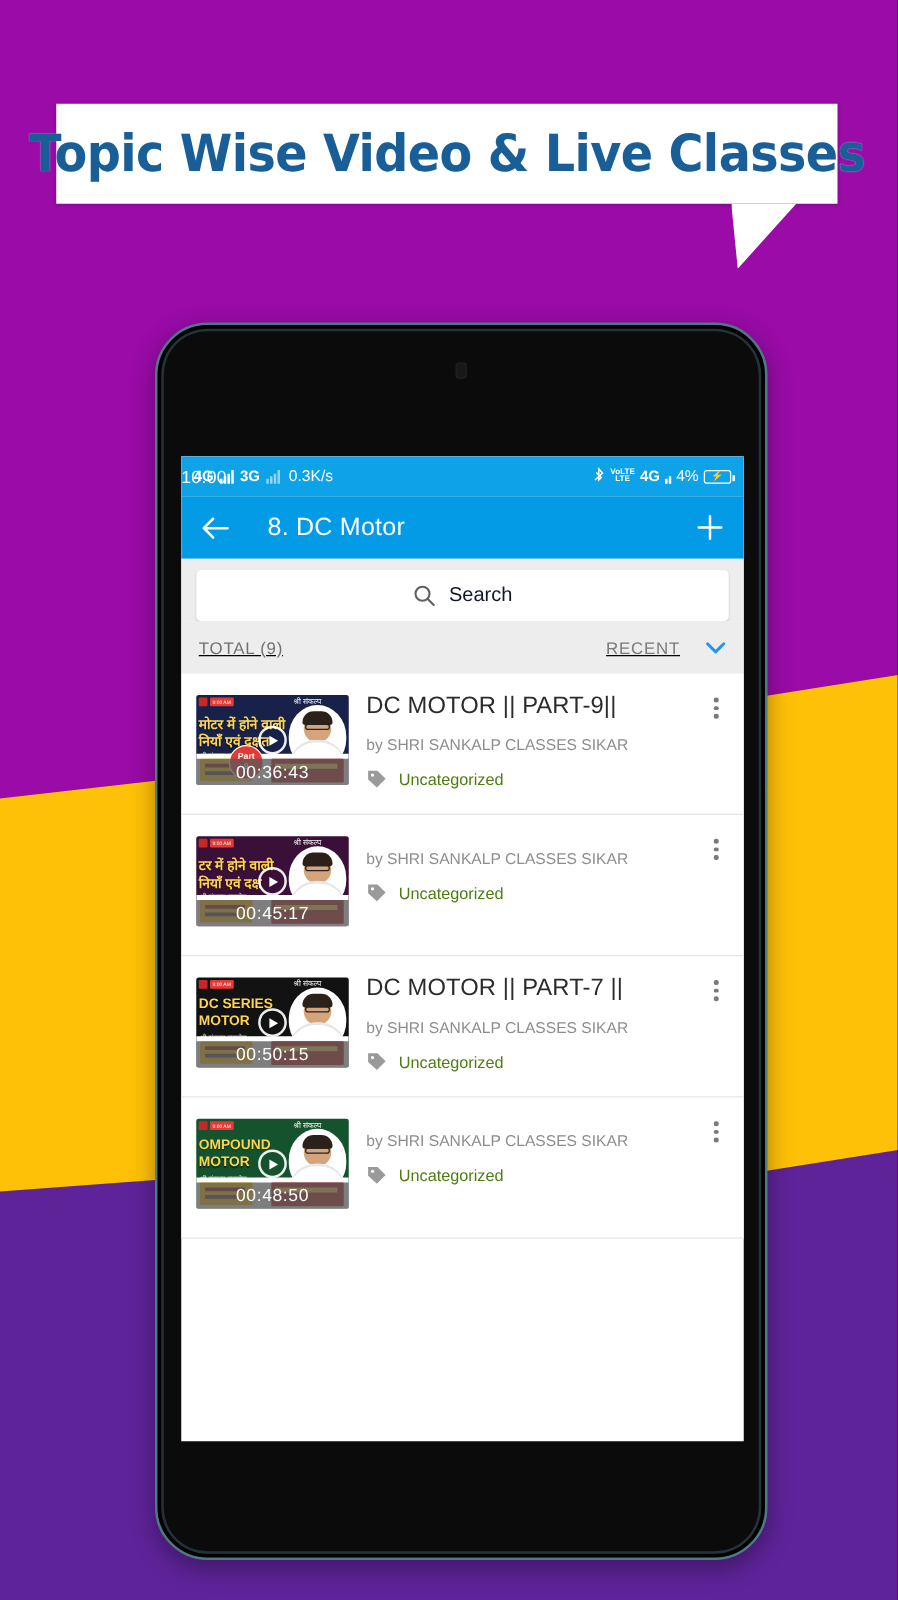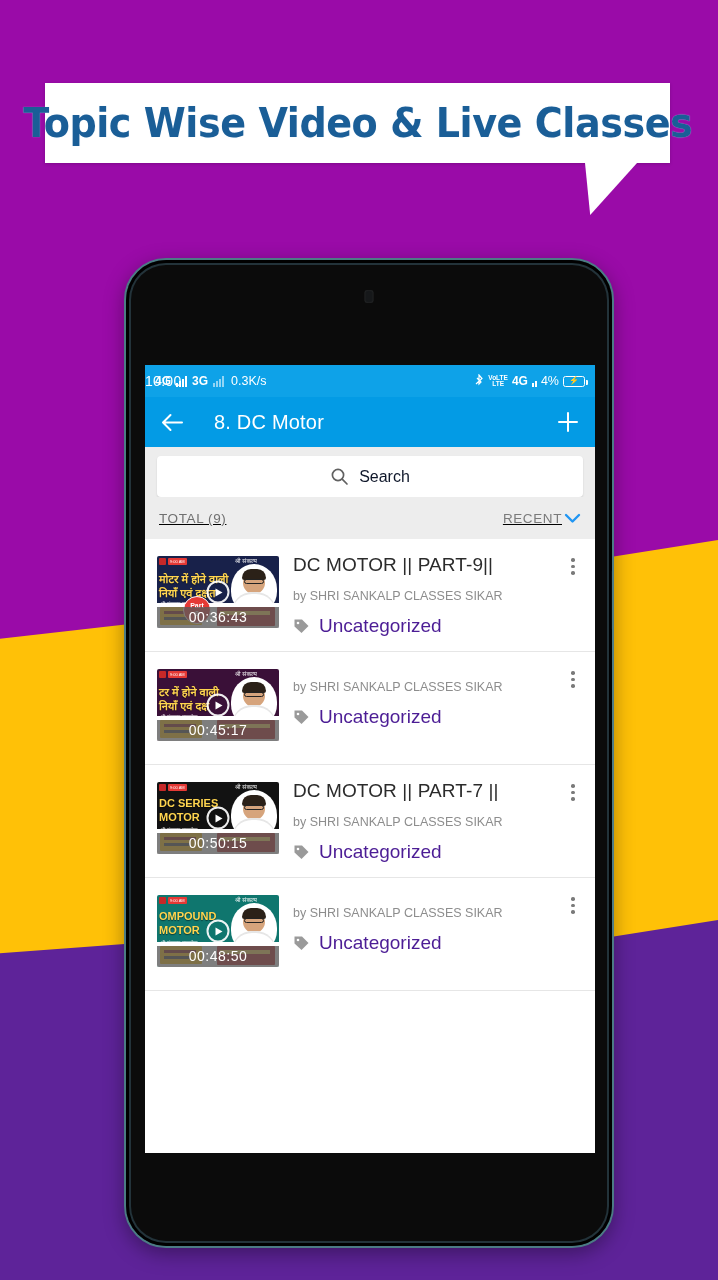--- a/index.html
+++ b/index.html
@@ -159,21 +159,21 @@
   }
   #search-placeholder { color:#0f172a; font-size:16px; }
 
   
   #list-toolbar {
     background:#EDEDED; height:42px;
     display:flex; align-items:center; padding:0 14px;text-decoration:underline;
   }
   #total-label { color:#707070; font-size:13.5px; letter-spacing:.6px; }
   #sort-control {
-    margin-left:auto; display:flex; align-items:center; gap:2px;
+    margin-left:auto; display:flex; align-items:center; gap:20px;
     color:#7a7a7a; font-size:13.5px; letter-spacing:.6px;
   }
 
   
   #video-list { background:#fff; }
   .video-row {
     display:flex; align-items:flex-start;
     padding:13px 10px 13px 12px;
     border-bottom:1px solid #e6e6e6;
     min-height:113px;
@@ -275,21 +275,21 @@
     font-size:14px; letter-spacing:.5px;
     text-align:center; height:21px; line-height:21px;
   }
   .row-body { flex:1; padding-left:14px; padding-top:2px; min-width:0; }
   .row-title {
     font-size:19px; color:#2b2b2b; letter-spacing:.1px;
     white-space:nowrap; overflow:hidden; text-overflow:ellipsis;
   }
   .row-author { font-size:12.5px; color:#8d8d8d; margin-top:13px; }
   .row-tag { display:flex; align-items:center; gap:9px; margin-top:12px; }
-  .row-tag .tag-text { font-size:19px; color:#4c1d95; }
+  .row-tag .tag-text { font-size:13px; color:#4d7c0f; }
   .row-menu {
     flex:0 0 24px; display:flex; flex-direction:column; align-items:center;
     gap:3px; padding-top:6px; cursor:pointer;
   }
   .row-menu i { width:3.5px; height:3.5px; border-radius:50%; background:#7a7a7a; display:block; }
 </style>
 </head>
 <body>
 
 <div id="bg">
@@ -519,21 +519,21 @@
           </div>
         </div>
         <div class="row-menu">
             <i></i>
             <i></i>
             <i></i>
           </div>
       </div>
 
       <div class="video-row">
-        <div class="thumb" style="background:#0f766e">
+        <div class="thumb" style="background:#14532d">
           <div class="tstrip-top">
             <span class="chan-chip"></span>
             <span class="time-chip">9:00 AM</span>
           </div>
           <span class="brand">श्री संकल्प</span>
           <span class="head-line1">OMPOUND</span>
           <span class="head-line2">MOTOR</span>
           <span class="sub-line">श्री संकल्प क्लासेस</span>
           <div class="portrait">
             <span class="face"></span>

